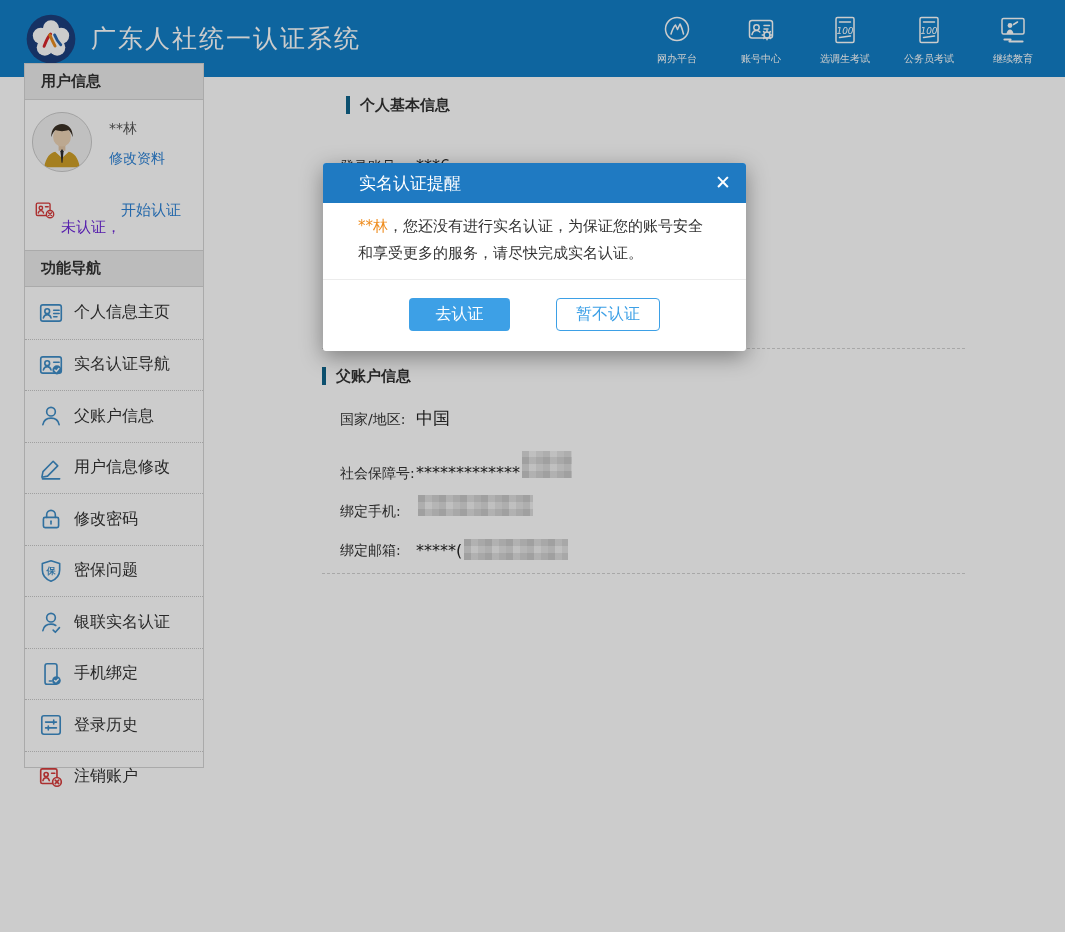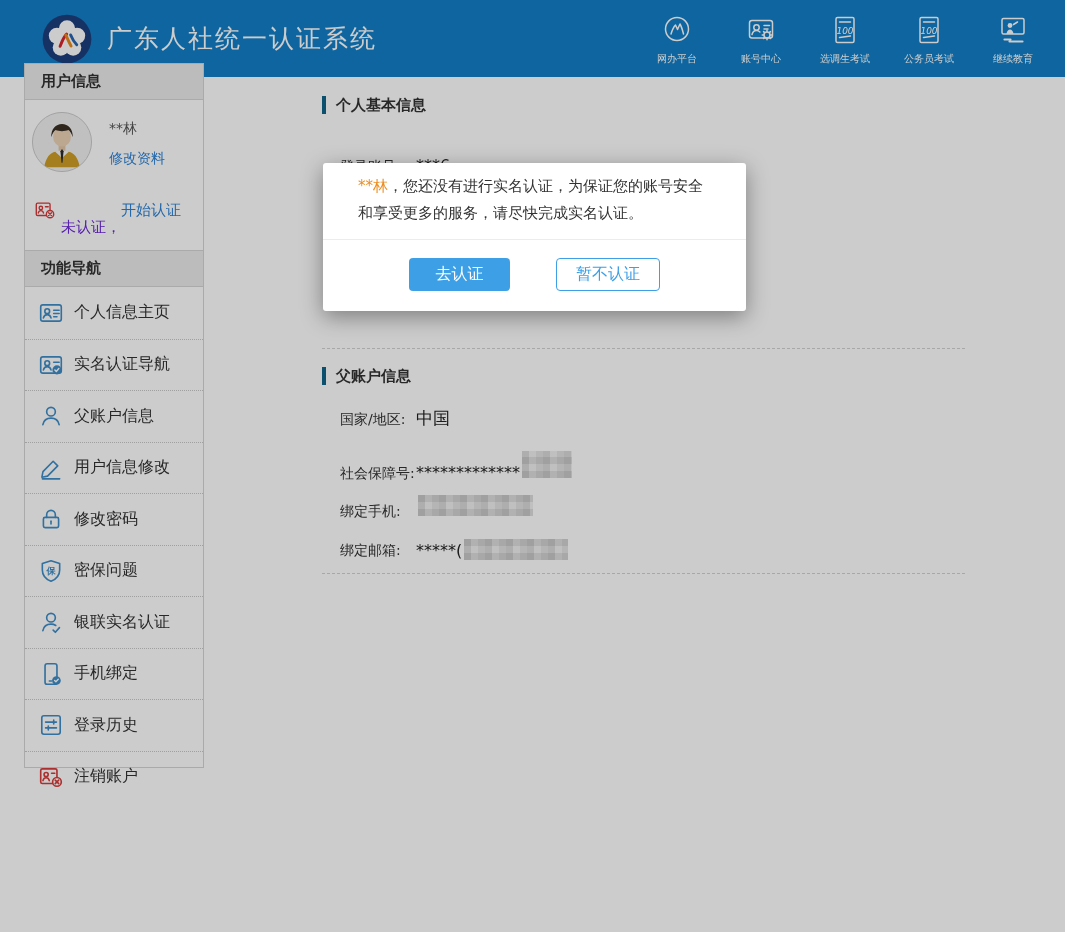--- a/index.html
+++ b/index.html
@@ -6,21 +6,21 @@
   body{
     width:1065px;height:932px;position:relative;overflow:hidden;
     background:#ffffff;
     font-family:"DejaVu Sans","Liberation Sans",sans-serif;
     color:#333;
   }
   
   .top-header{
     position:absolute;left:0;top:0;width:1065px;height:77px;
     background:var(--header-blue,#127fc7);
-    display:flex;align-items:center;box-sizing:border-box;padding-left:16px;
+    display:flex;align-items:center;box-sizing:border-box;
   }
   .logo{width:52px;height:52px;margin-left:25px;flex:0 0 auto;}
   .site-title{
     color:#fff;font-size:25px;letter-spacing:2px;margin-left:14px;white-space:nowrap;
   }
   .top-nav{margin-left:auto;display:flex;gap:12px;padding-right:16px;}
   .top-nav-item{
     width:72px;display:flex;flex-direction:column;align-items:center;
     color:#fff;cursor:pointer;
   }
@@ -53,21 +53,21 @@
   .menu-item + .menu-item{border-top:1px dotted #c9c9c9;}
   .menu-item svg{width:26px;height:26px;color:var(--menu-icon,#3e8dc7);flex:0 0 auto;}
   .menu-item.danger svg{color:var(--danger,#d63b3b);}
   .menu-label{font-size:16px;color:#333;margin-left:10px;white-space:nowrap;}
   
   .main{position:absolute;left:310px;top:77px;width:660px;height:855px;}
   .sec-title{
     position:absolute;left:12px;border-left:4px solid var(--section-accent,#10658b);
     padding-left:10px;font-size:15px;font-weight:bold;color:#333;line-height:18px;
   }
-  #title-basic{top:19px;}
+  #title-basic{top:19px;margin-left:24px;}
   #title-detail{top:290px;}
   .info-row{position:absolute;left:30px;display:flex;align-items:baseline;}
   .info-label{font-size:14px;color:#333;width:76px;flex:0 0 auto;}
   .info-value{font-size:16px;color:#222;}
   .row-login{top:60px;margin-top:19px;}
   .row-country{top:330px;}
   .row-ssn{top:374px;}
   .row-phone{top:418px;}
   .row-mail{top:462px;align-items:flex-end;}
   .row-country .info-value{font-size:17px;}
@@ -347,20 +347,24 @@
     <span class="info-value">*****(</span>
     <span class="mosaic mz-mail"></span>
   </div>
 
   <div class="dash" id="dash2"></div>
 </div>
 
 <div class="dim-overlay"></div>
 
 <div class="modal">
+  <div class="modal-header">
+    <span class="modal-title">实名认证提醒</span>
+    <span class="modal-close">✕</span>
+  </div>
   <div class="modal-body">
     <span class="modal-name">**林</span><span>，您还没有进行实名认证，为保证您的账号安全和享受更多的服务，请尽快完成实名认证。</span>
   </div>
   <div class="modal-footer">
     <button class="btn btn-confirm">去认证</button>
     <button class="btn btn-cancel">暂不认证</button>
   </div>
 </div>
 
 </body></html>

